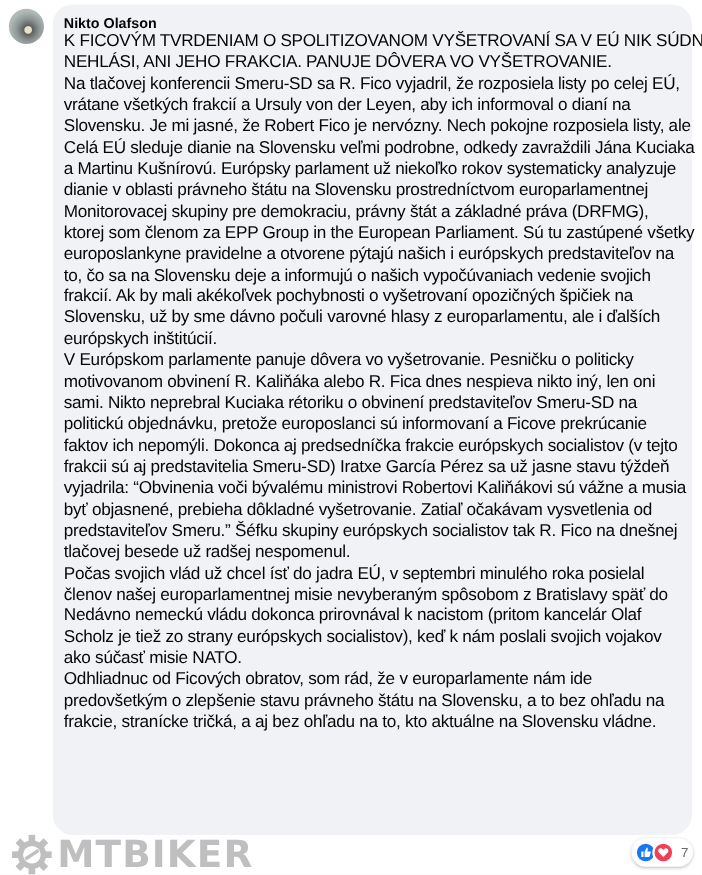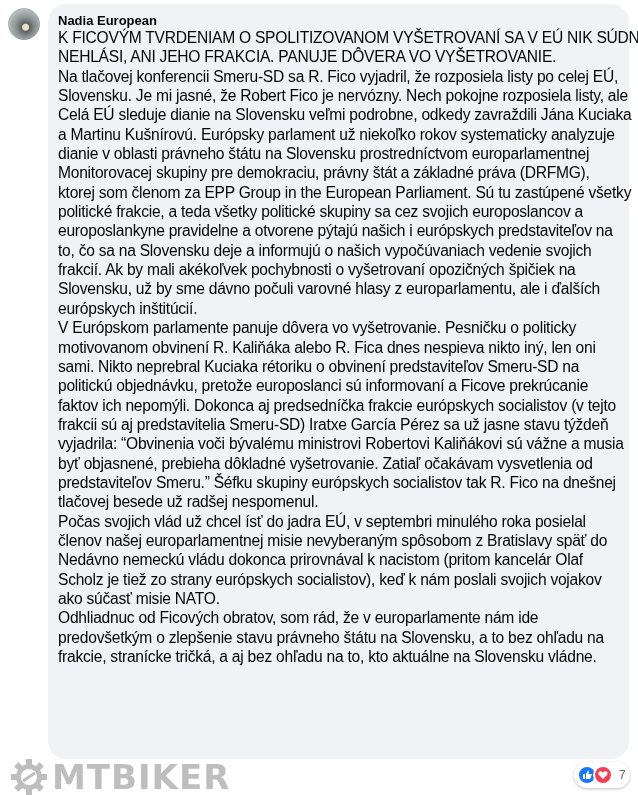--- a/index.html
+++ b/index.html
@@ -21,33 +21,33 @@
   .watermark{position:absolute;left:10px;top:757px;display:flex;align-items:center;opacity:.55;}
   .wm-text{font-size:34px;font-weight:bold;color:#8a8a8a;letter-spacing:1px;margin-left:4px;font-family:"DejaVu Sans",sans-serif;}
 </style>
 </head>
 <body>
 
 <div class="avatar"></div>
 
 <div class="bubble"></div>
 
-<div class="author">Nadia European</div>
+<div class="author">Nikto Olafson</div>
 
 <div class="body" id="comment-body">
     <div>K FICOVÝM TVRDENIAM O SPOLITIZOVANOM VYŠETROVANÍ SA V EÚ NIK SÚDNY</div>
     <div>NEHLÁSI, ANI JEHO FRAKCIA. PANUJE DÔVERA VO VYŠETROVANIE.</div>
     <div>Na tlačovej konferencii Smeru-SD sa R. Fico vyjadril, že rozposiela listy po celej EÚ,</div>
+    <div>vrátane všetkých frakcií a Ursuly von der Leyen, aby ich informoval o dianí na</div>
     <div>Slovensku. Je mi jasné, že Robert Fico je nervózny. Nech pokojne rozposiela listy, ale</div>
     <div>Celá EÚ sleduje dianie na Slovensku veľmi podrobne, odkedy zavraždili Jána Kuciaka</div>
     <div>a Martinu Kušnírovú. Európsky parlament už niekoľko rokov systematicky analyzuje</div>
     <div>dianie v oblasti právneho štátu na Slovensku prostredníctvom europarlamentnej</div>
     <div>Monitorovacej skupiny pre demokraciu, právny štát a základné práva (DRFMG),</div>
     <div>ktorej som členom za EPP Group in the European Parliament. Sú tu zastúpené všetky</div>
-    <div>politické frakcie, a teda všetky politické skupiny sa cez svojich europoslancov a</div>
     <div>europoslankyne pravidelne a otvorene pýtajú našich i európskych predstaviteľov na</div>
     <div>to, čo sa na Slovensku deje a informujú o našich vypočúvaniach vedenie svojich</div>
     <div>frakcií. Ak by mali akékoľvek pochybnosti o vyšetrovaní opozičných špičiek na</div>
     <div>Slovensku, už by sme dávno počuli varovné hlasy z europarlamentu, ale i ďalších</div>
     <div>európskych inštitúcií.</div>
     <div>V Európskom parlamente panuje dôvera vo vyšetrovanie. Pesničku o politicky</div>
     <div>motivovanom obvinení R. Kaliňáka alebo R. Fica dnes nespieva nikto iný, len oni</div>
     <div>sami. Nikto neprebral Kuciaka rétoriku o obvinení predstaviteľov Smeru-SD na</div>
     <div>politickú objednávku, pretože europoslanci sú informovaní a Ficove prekrúcanie</div>
     <div>faktov ich nepomýli. Dokonca aj predsedníčka frakcie európskych socialistov (v tejto</div>

